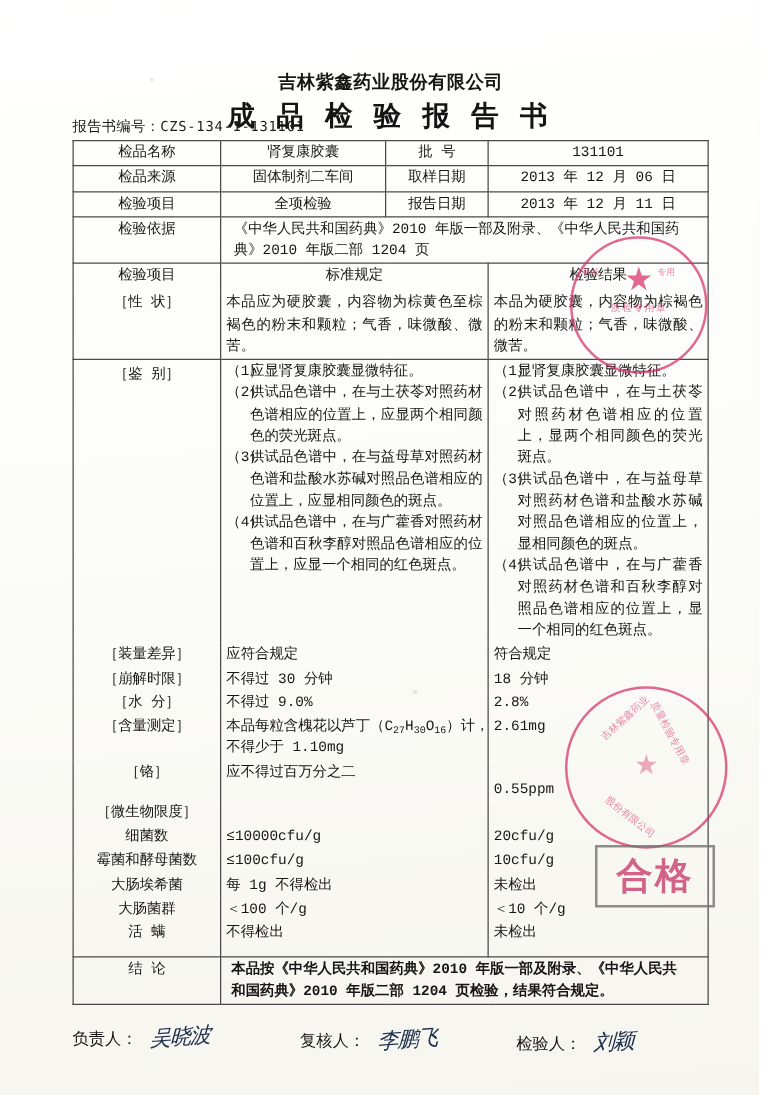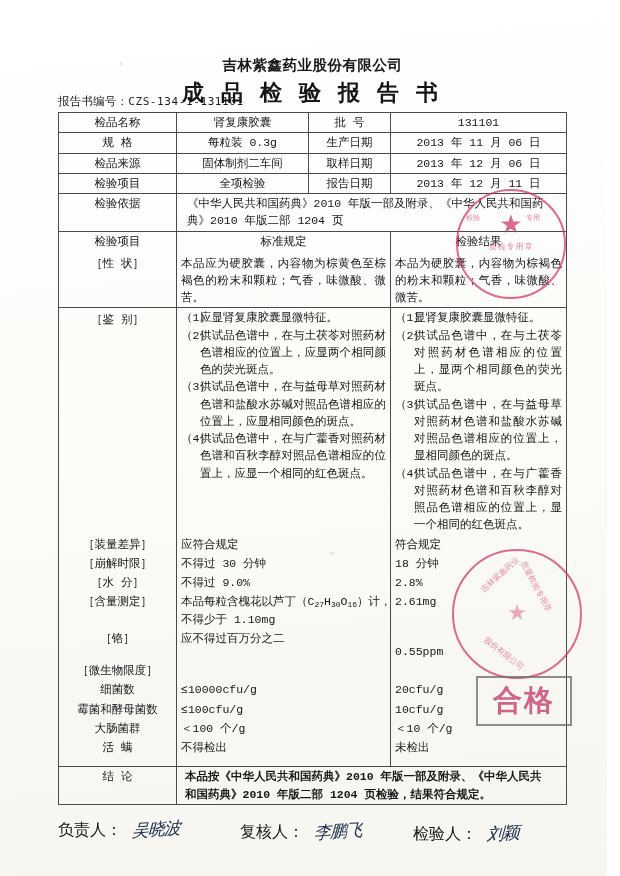--- a/index.html
+++ b/index.html
@@ -122,21 +122,21 @@
     left: 58px;
     top: 818px;
     width: 512px;
     font-size: 12px;
     color: #141414;
   }
   .sig {
     position: absolute;
     white-space: nowrap;
   }
-  .sig .lab { font-size: 16px; margin-top: 40px; }
+  .sig .lab { font-size: 13px; margin-top: 40px; }
   .sig .hand {
     font-family: "DejaVu Serif", serif;
     font-style: italic;
     font-size: 17px;
     color: #20304d;
     margin-left: 6px;
     letter-spacing: -1px;
     transform: rotate(-4deg) skewX(-6deg);
     display: inline-block;
   }
@@ -248,26 +248,20 @@
       <col style="width:176px">
     </colgroup>
     <tbody>
       <tr>
         <td class="lbl">检品名称</td>
         <td class="ctr">肾复康胶囊</td>
         <td class="lbl">批    号</td>
         <td class="ctr">131101</td>
       </tr>
       <tr>
-        <td class="lbl">规    格</td>
-        <td class="ctr">每粒装 0.3g</td>
-        <td class="lbl">生产日期</td>
-        <td class="ctr">2013 年 11 月 06 日</td>
-      </tr>
-      <tr>
         <td class="lbl">检品来源</td>
         <td class="ctr">固体制剂二车间</td>
         <td class="lbl">取样日期</td>
         <td class="ctr">2013 年 12 月 06 日</td>
       </tr>
       <tr>
         <td class="lbl">检验项目</td>
         <td class="ctr">全项检验</td>
         <td class="lbl">报告日期</td>
         <td class="ctr">2013 年 12 月 11 日</td>
@@ -376,20 +370,25 @@
         <td class="spec-txt" colspan="2" style="border-top:none;border-bottom:none">≤10000cfu/g</td>
         <td class="res-txt" style="border-top:none;border-bottom:none">20cfu/g</td>
       </tr>
 
       <tr>
         <td class="item-label" style="border-top:none;border-bottom:none">霉菌和酵母菌数</td>
         <td class="spec-txt" colspan="2" style="border-top:none;border-bottom:none">≤100cfu/g</td>
         <td class="res-txt" style="border-top:none;border-bottom:none">10cfu/g</td>
       </tr>
 
+      <tr>
+        <td class="item-label" style="border-top:none;border-bottom:none">大肠埃希菌</td>
+        <td class="spec-txt" colspan="2" style="border-top:none;border-bottom:none">每 1g 不得检出</td>
+        <td class="res-txt" style="border-top:none;border-bottom:none">未检出</td>
+      </tr>
 
       <tr>
         <td class="item-label" style="border-top:none;border-bottom:none">大肠菌群</td>
         <td class="spec-txt" colspan="2" style="border-top:none;border-bottom:none">＜100 个/g</td>
         <td class="res-txt" style="border-top:none;border-bottom:none">＜10 个/g</td>
       </tr>
 
       <tr>
         <td class="item-label" style="border-top:none;padding-bottom:10px">活    螨</td>
         <td class="spec-txt" colspan="2" style="border-top:none">不得检出</td>

